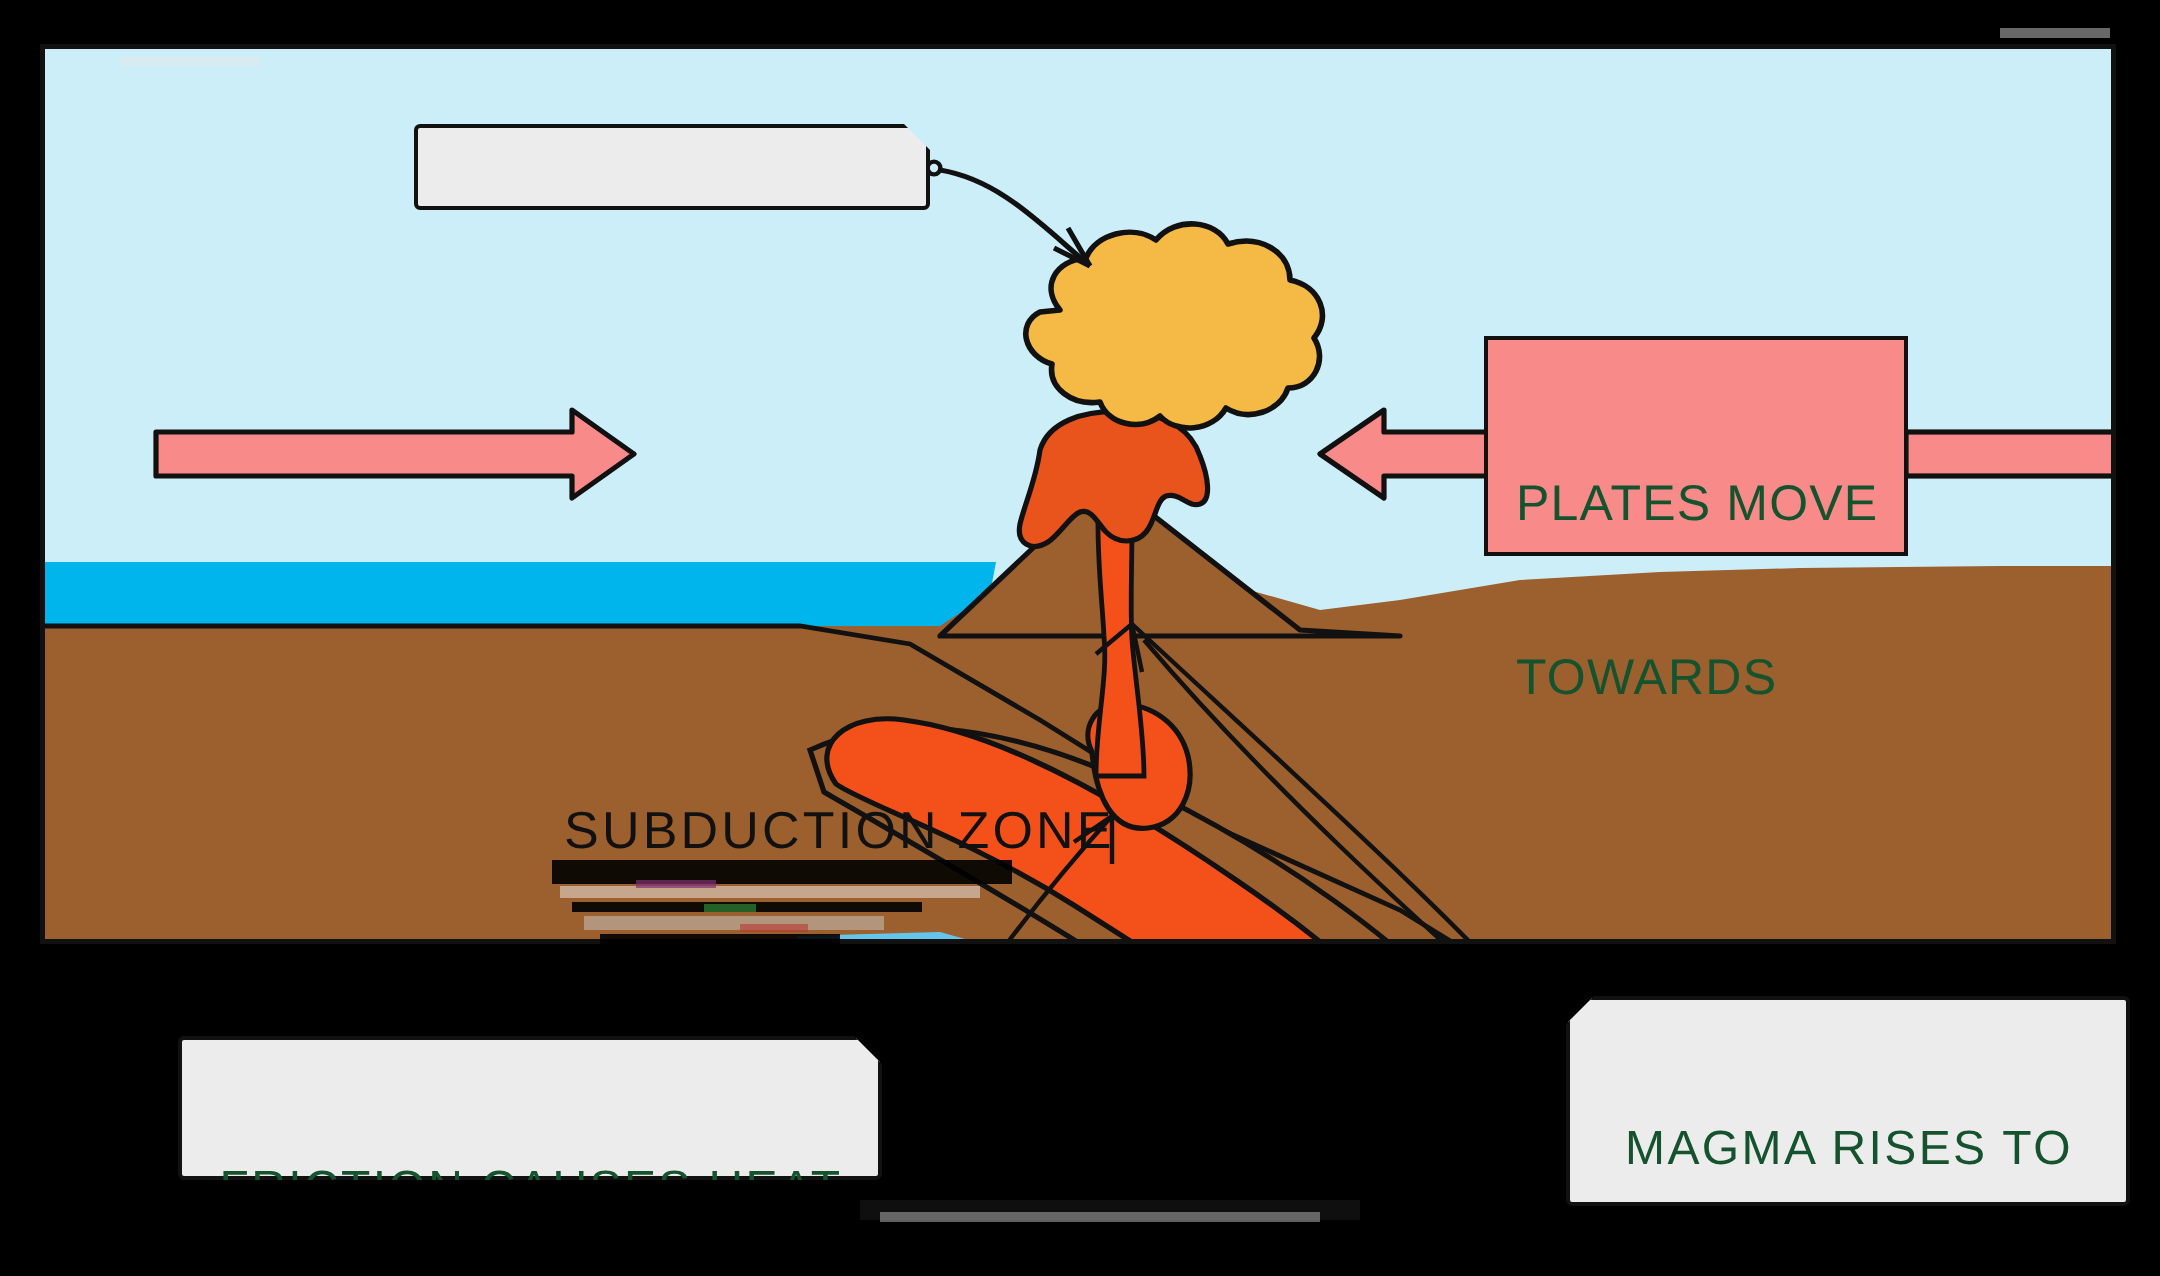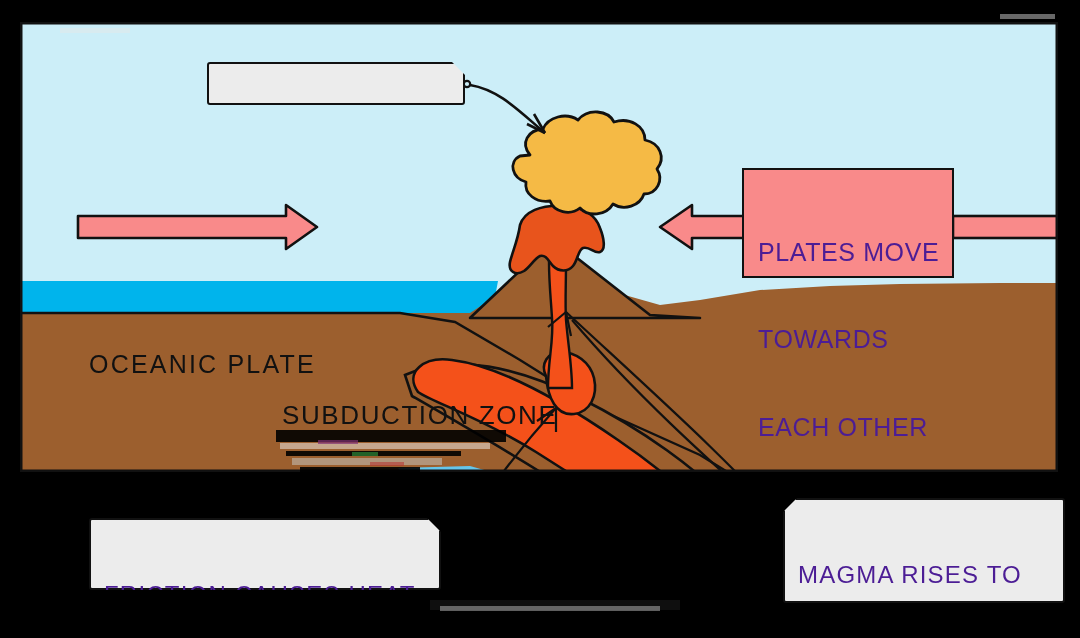--- a/index.html
+++ b/index.html
@@ -6,29 +6,30 @@
   body{width:1080px;height:638px;overflow:hidden;
        font-family:"Liberation Sans","DejaVu Sans",sans-serif;}
   #stage{position:relative;width:1080px;height:638px;background:#000;}
   #svgroot{position:absolute;left:0;top:0;width:1080px;height:638px;}
 
   .callout{
     position:absolute;
     background:#ececec;
     border:2.5px solid #111;
     box-sizing:border-box;
-    color:#4c1d95;
+    color:#14532d;
     letter-spacing:1.2px;
     line-height:1.17;
     padding:5px 12px 6px 13px;
     white-space:pre;
   }
   .callout.notch{
     
     border-radius:3px;
+    text-align:center;
   }
   .cl-line{display:block;}
 
   #cal-volcano{
     left:207px; top:62px; width:258px; height:43px;
     font-size:25.5px; padding-top:6px;
     clip-path:polygon(0 0, calc(100% - 13px) 0, 100% 13px, 100% 100%, 0 100%);
   }
   #cal-friction{
     left:89px; top:518px; width:352px; height:72px;
@@ -186,32 +187,30 @@
     </g>
   </svg>
 
   <div class="callout notch" id="cal-volcano">
     <span class="cl-line">VOLCANO FORMS</span>
   </div>
 
   <div class="callout" id="cal-plates">
     <span class="cl-line">PLATES MOVE</span>
     <span class="cl-line">TOWARDS</span>
-    <span class="cl-line">EACH OTHER</span>
   </div>
 
   <div class="callout notch" id="cal-friction">
     <span class="cl-line">FRICTION CAUSES HEAT</span>
     
   </div>
 
   <div class="callout notch" id="cal-magma">
     <span class="cl-line">MAGMA RISES TO</span>
     
     
   </div>
 
-  <div class="plateLabel" id="lbl-oceanic">OCEANIC PLATE</div>
 
 
   <div class="plateLabel" id="lbl-subduction">SUBDUCTION ZONE</div>
 
 </div>
 
 </body></html>

